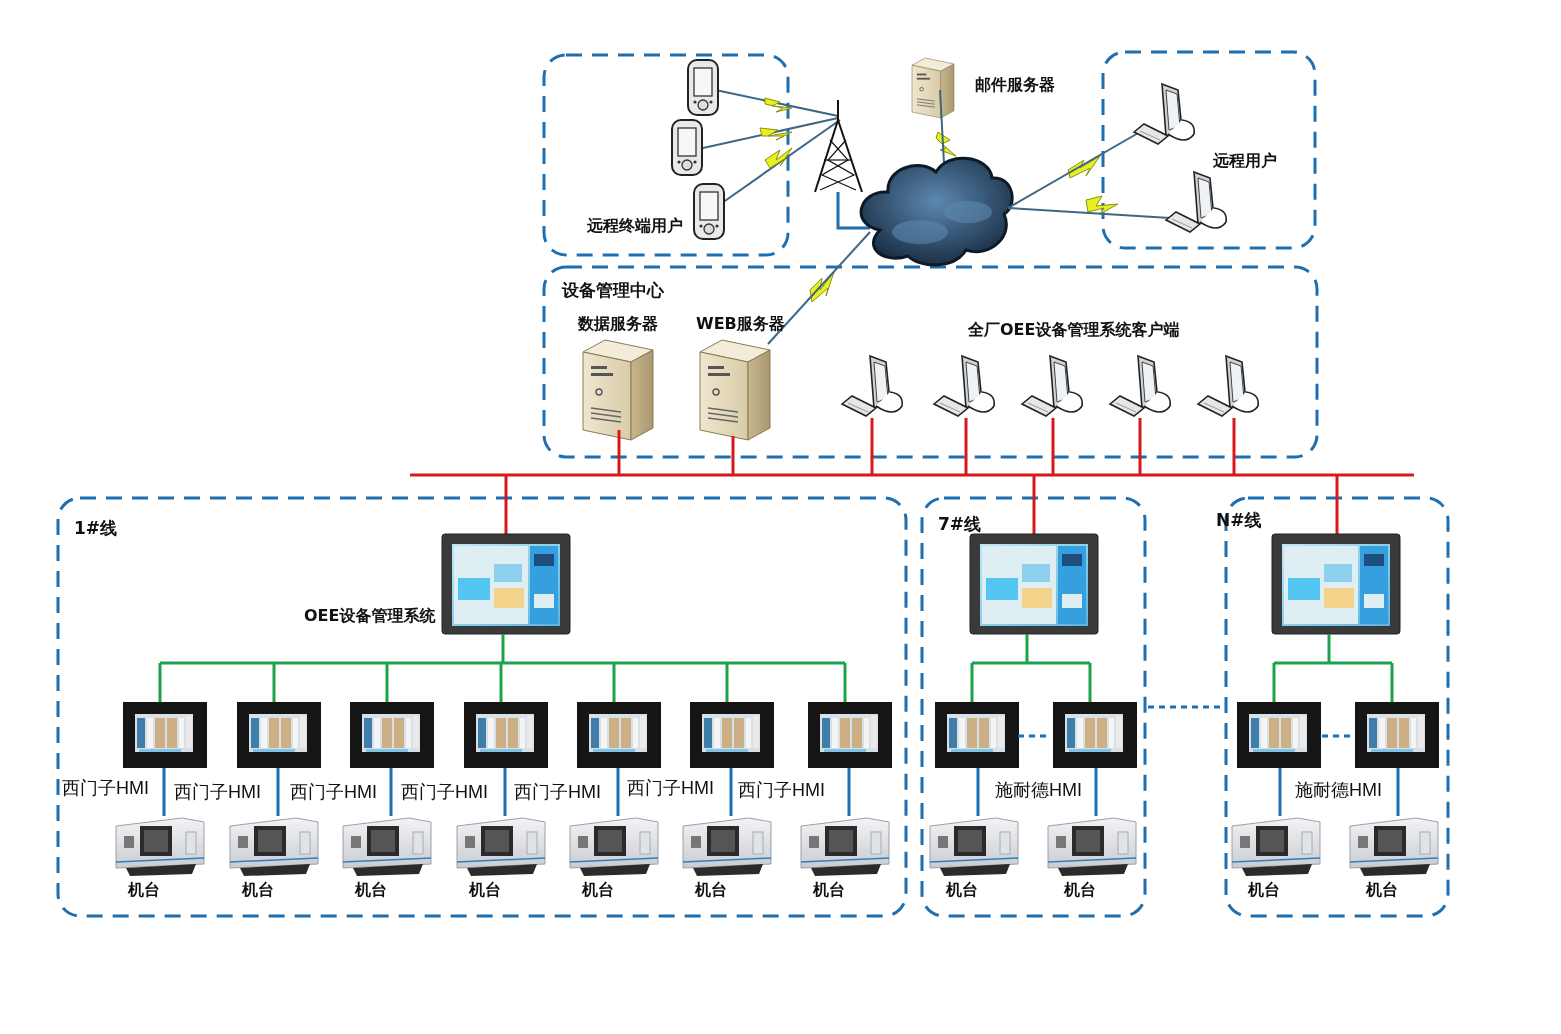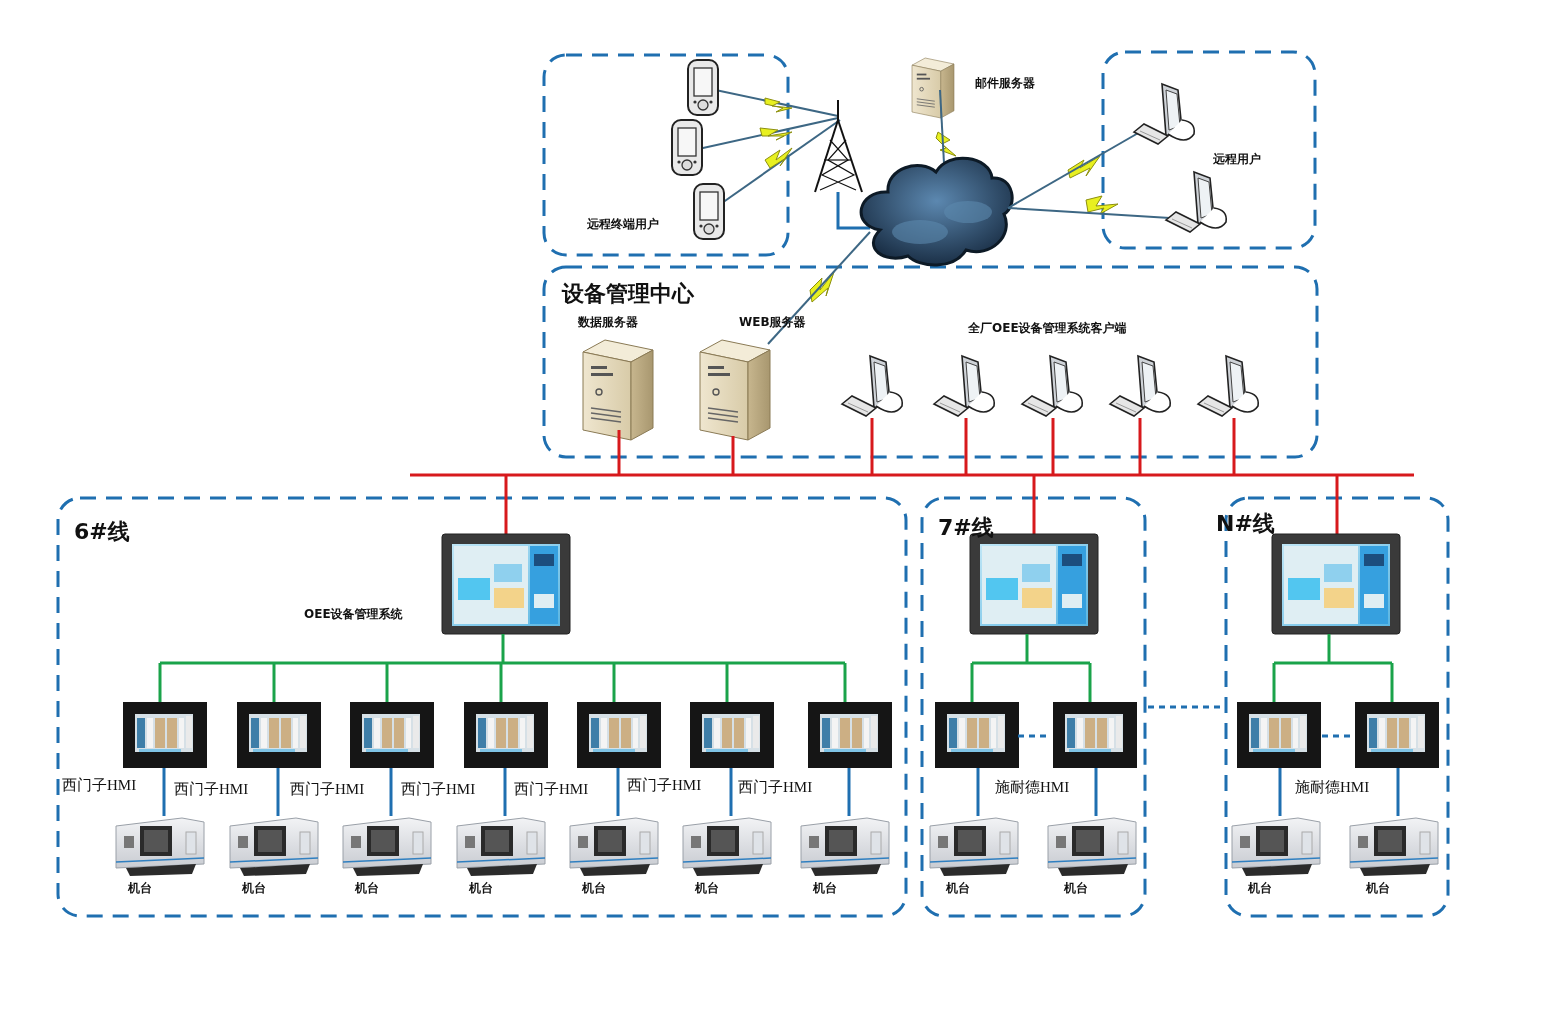--- a/index.html
+++ b/index.html
@@ -1,20 +1,20 @@
 <!DOCTYPE html>
 <html><head>
 <meta charset="utf-8">
 <style>
   html,body{margin:0;padding:0;background:#fff;}
   body{width:1561px;height:1034px;position:relative;overflow:hidden;font-family:"DejaVu Sans","Liberation Sans",sans-serif;}
   #diagram{position:absolute;left:0;top:0;width:1561px;height:1034px;}
-  .lbl{position:absolute;font-weight:bold;font-size:12px;color:#111;white-space:nowrap;font-family:"DejaVu Sans",sans-serif;}
-  .lbl-big{font-size:22px;}
-  .lbl-serif{position:absolute;font-size:15px;color:#111;white-space:nowrap;font-family:Liberation Serif, serif;}
+  .lbl{position:absolute;font-weight:bold;font-size:16px;color:#111;white-space:nowrap;font-family:"DejaVu Sans",sans-serif;}
+  .lbl-big{font-size:17px;}
+  .lbl-serif{position:absolute;font-size:18px;color:#111;white-space:nowrap;font-family:Liberation Sans, sans-serif;}
 </style>
 </head>
 <body>
 
 <svg id="diagram" width="1561" height="1034" viewBox="0 0 1561 1034" xmlns="http://www.w3.org/2000/svg">
   <defs>
     <linearGradient id="srvFront" x1="0" x2="1">
         <stop offset="0" stop-color="#efe6cf"></stop>
         <stop offset="1" stop-color="#d8cba8"></stop>
       </linearGradient>
@@ -235,24 +235,24 @@
     <line x1="1322" y1="736" x2="1352" y2="736"></line>
     <line x1="1148" y1="707" x2="1224" y2="707"></line>
   </g>
 </svg>
 
 <div class="lbl" style="left:587px;top:216px;">远程终端用户</div>
 <div class="lbl" style="left:975px;top:75px;">邮件服务器</div>
 <div class="lbl" style="left:1213px;top:151px;">远程用户</div>
 <div class="lbl lbl-big" style="left:562px;top:279px;">设备管理中心</div>
 <div class="lbl" style="left:578px;top:314px;">数据服务器</div>
-<div class="lbl" style="left:696px;top:314px;margin-left:43px;">WEB服务器</div>
+<div class="lbl" style="left:696px;top:314px;">WEB服务器</div>
 <div class="lbl" style="left:968px;top:320px;">全厂OEE设备管理系统客户端</div>
 
-<div class="lbl lbl-big" style="left:74px;top:517px;">6#线</div>
+<div class="lbl lbl-big" style="left:74px;top:517px;">1#线</div>
 <div class="lbl" style="left:304px;top:606px;text-align:right;">OEE设备管理系统</div>
 <div class="lbl lbl-big" style="left:938px;top:513px;">7#线</div>
 <div class="lbl lbl-big" style="left:1216px;top:509px;">N#线</div>
 
 <div id="labels-layer">
     <div class="lbl-serif" style="left: 62px; top: 776px;">西门子HMI</div>
     <div class="lbl" style="left: 128px; top: 880px;">机台</div>
     <div class="lbl-serif" style="left: 174px; top: 780px;">西门子HMI</div>
     <div class="lbl" style="left: 242px; top: 880px;">机台</div>
     <div class="lbl-serif" style="left: 290px; top: 780px;">西门子HMI</div>

